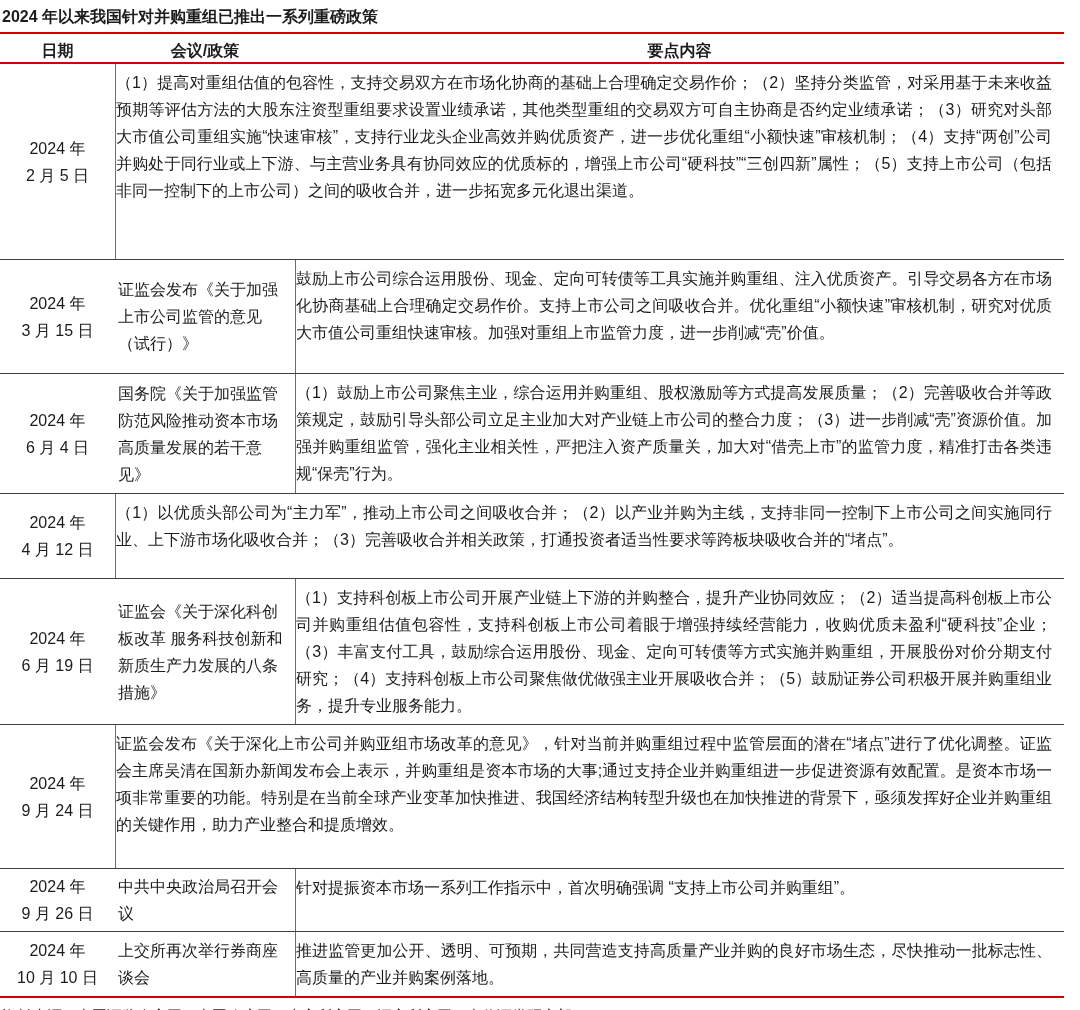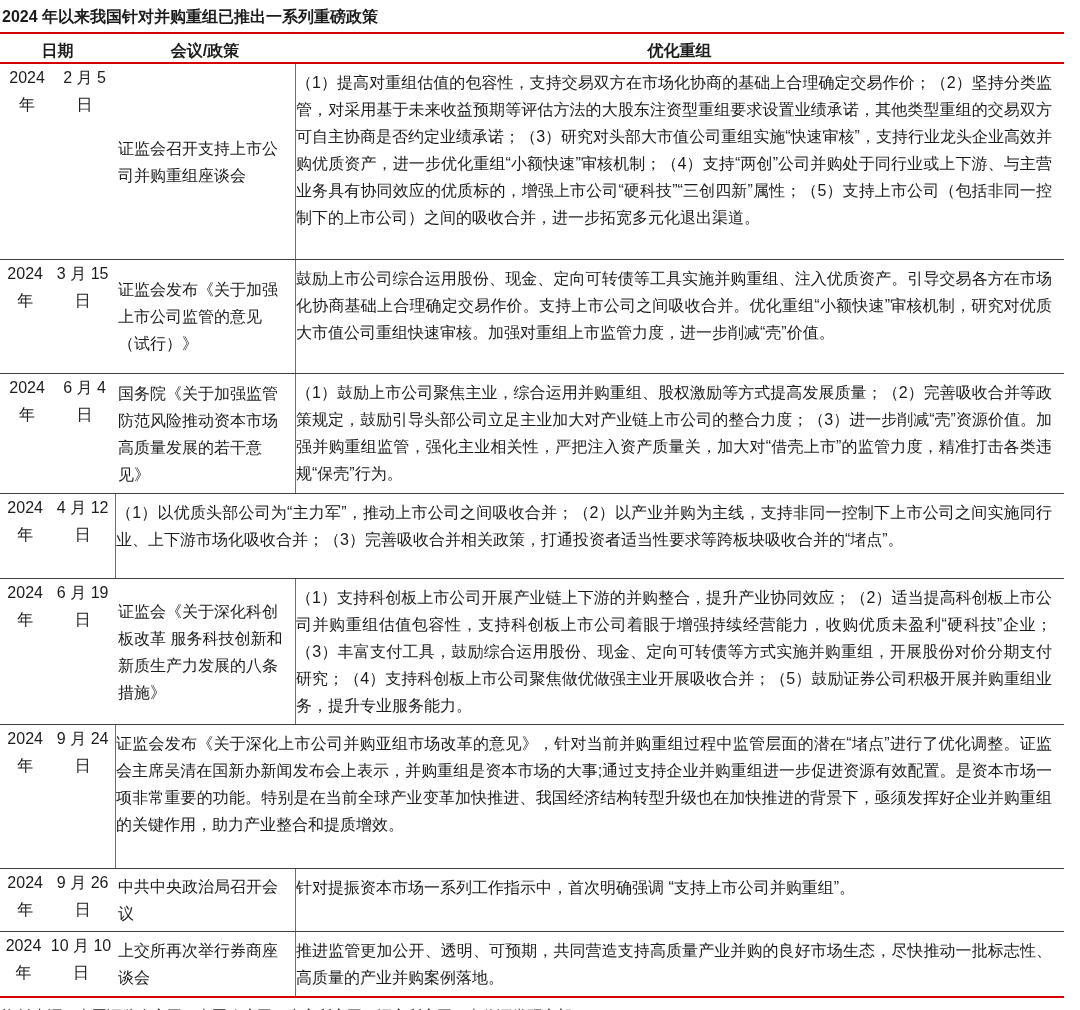--- a/index.html
+++ b/index.html
@@ -18,21 +18,21 @@
     display:flex; align-items:flex-end;
     font-weight:700; font-size:16px;
     min-height:30px;
     border-bottom:2px solid #d40000;
   }
   .tbody { border-bottom:2px solid #d40000; }
   .row { display:flex; align-items:stretch; border-bottom:1px solid #3f3f3f; }
   .row:last-child { border-bottom:none; }
   .col-date {
     width:115px; flex:0 0 115px; text-align:center;
-    display:flex; flex-direction:row; justify-content:center;
+    display:flex; flex-direction:column; justify-content:center;
     font-size:16px; line-height:27px;
   }
   .col-policy {
     width:180px; flex:0 0 180px;
     display:flex; flex-direction:column; justify-content:center;
     font-size:16px; line-height:27px;
     padding:4px 4px 4px 3px;
   }
   .col-content {
     flex:1 1 auto;
@@ -58,32 +58,29 @@
 
 <div class="page">
 
   <div class="title">2024 年以来我国针对并购重组已推出一系列重磅政策</div>
 
   <div class="table">
 
     <div class="thead">
       <div class="th-date">日期</div>
       <div class="th-policy">会议/政策</div>
-      <div class="th-content">优化重组</div>
+      <div class="th-content">要点内容</div>
     </div>
 
     <div class="tbody">
 
       <div class="row r0">
         <div class="col-date">
           <div>2024 年</div>
           <div>2 月 5 日</div>
-        </div>
-        <div class="col-policy">
-          <div>证监会召开支持上市公司并购重组座谈会</div>
         </div>
         <div class="col-content">（1）提高对重组估值的包容性，支持交易双方在市场化协商的基础上合理确定交易作价；（2）坚持分类监管，对采用基于未来收益预期等评估方法的大股东注资型重组要求设置业绩承诺，其他类型重组的交易双方可自主协商是否约定业绩承诺；（3）研究对头部大市值公司重组实施“快速审核”，支持行业龙头企业高效并购优质资产，进一步优化重组“小额快速”审核机制；（4）支持“两创”公司并购处于同行业或上下游、与主营业务具有协同效应的优质标的，增强上市公司“硬科技”“三创四新”属性；（5）支持上市公司（包括非同一控制下的上市公司）之间的吸收合并，进一步拓宽多元化退出渠道。</div>
       </div>
 
       <div class="row r1">
         <div class="col-date">
           <div>2024 年</div>
           <div>3 月 15 日</div>
         </div>
         <div class="col-policy">

